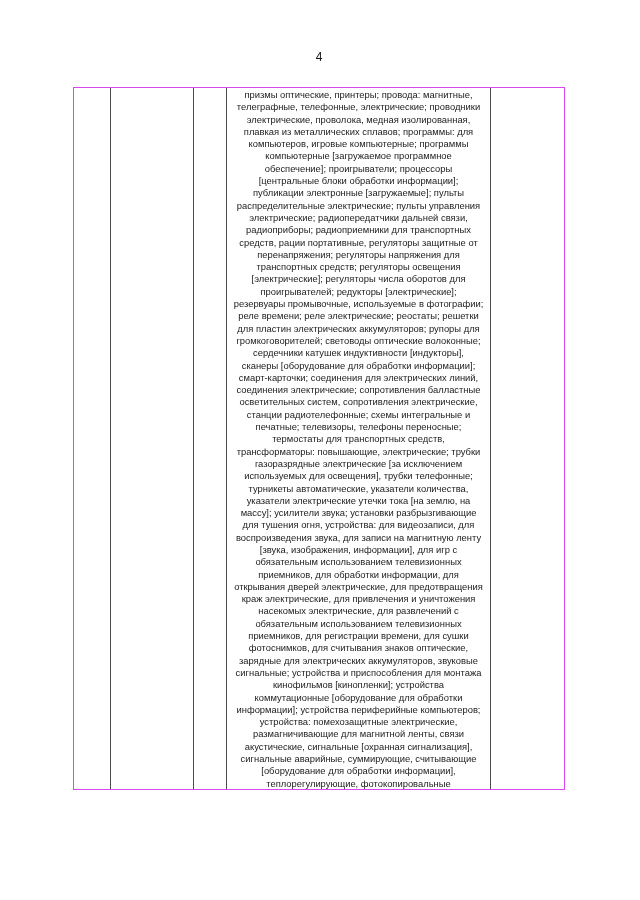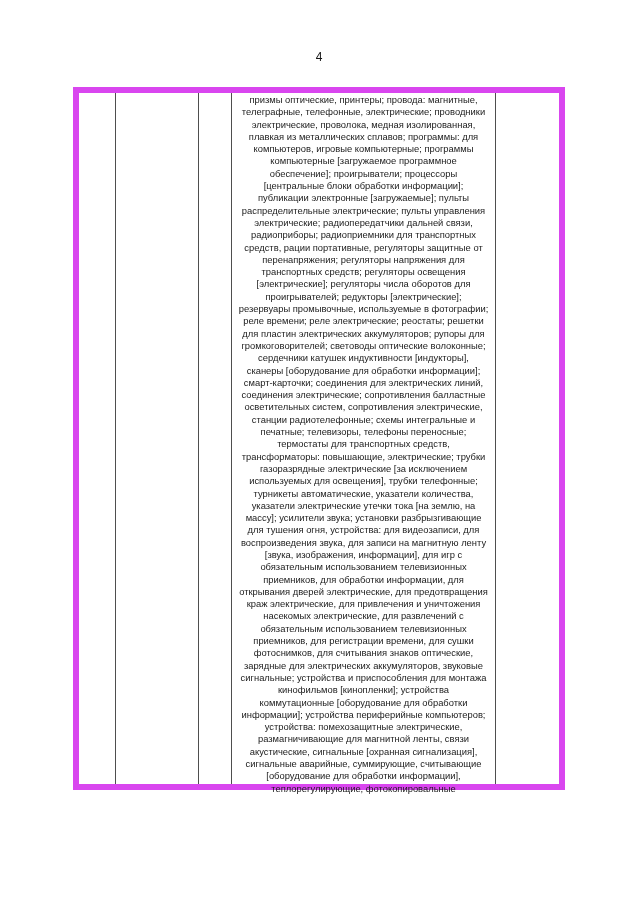--- a/index.html
+++ b/index.html
@@ -24,21 +24,21 @@
     font-size: 12px;
     color: #151515;
   }
   .doc-table {
     position: absolute;
     left: 73px;
     top: 87px;
     width: 492px;
     height: 703px;
     box-sizing: border-box;
-    border: 6px solid #d946ef;
+    border: 1px solid #d946ef;
     display: flex;
     flex-direction: row;
   }
   .doc-col {
     box-sizing: border-box;
     height: 100%;
     border-right: 1px solid #4e4e4e;
   }
   .doc-col:last-child { border-right: none; }
   .col-1 { width: 37px; }

